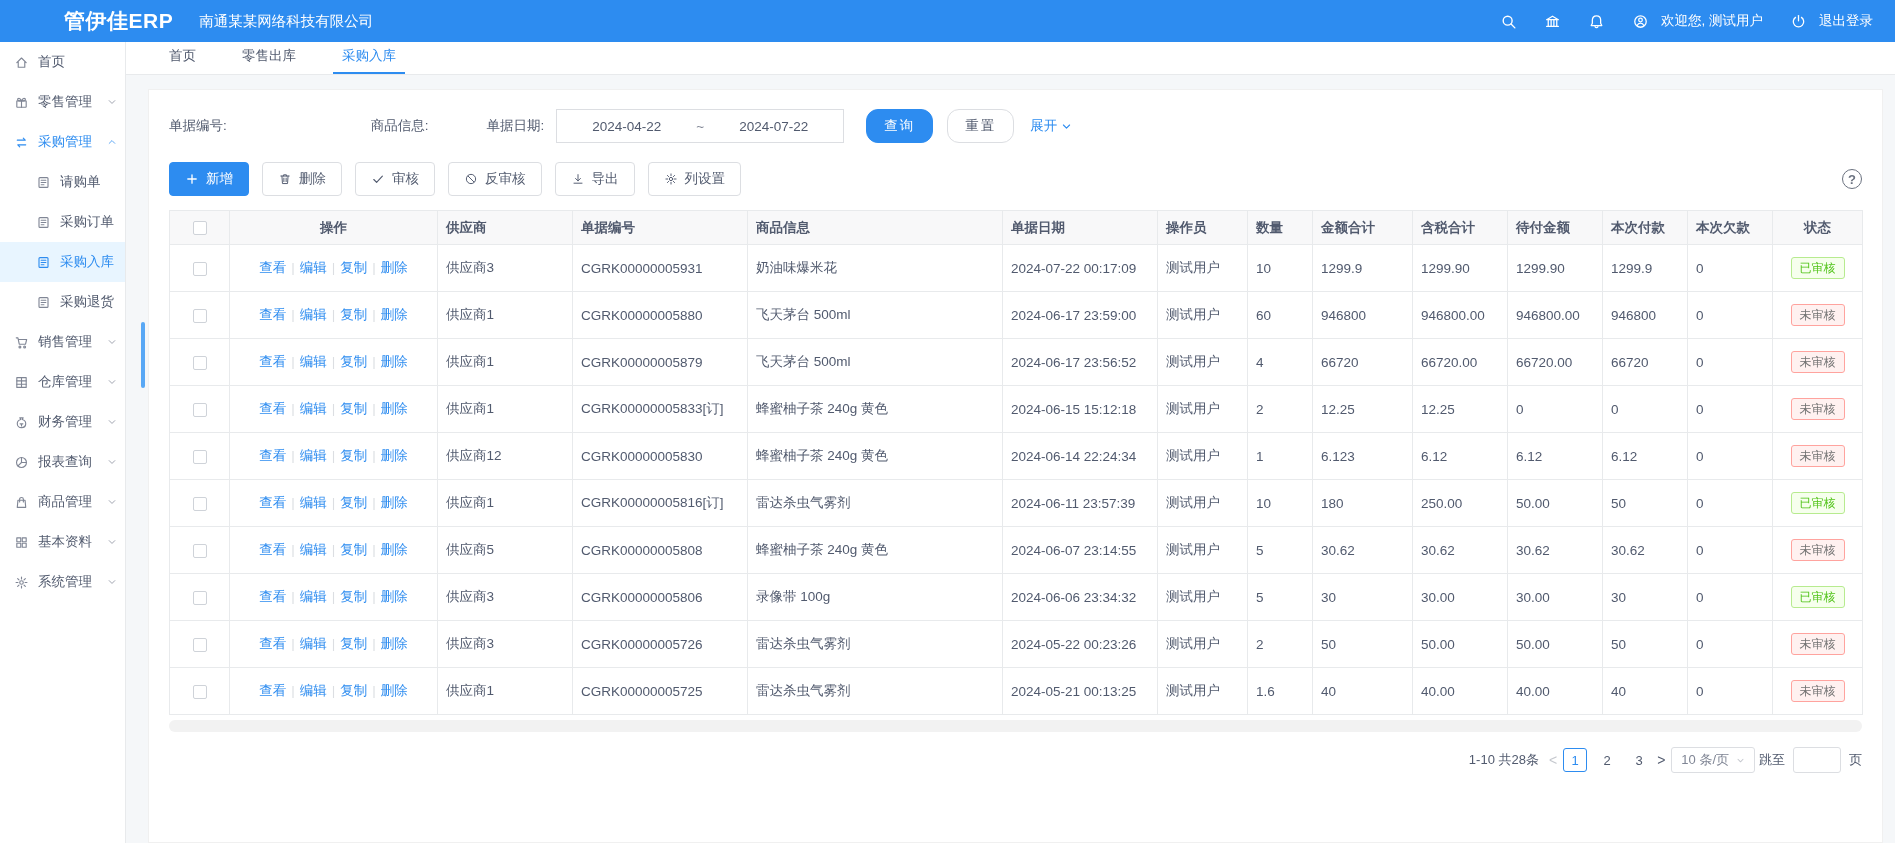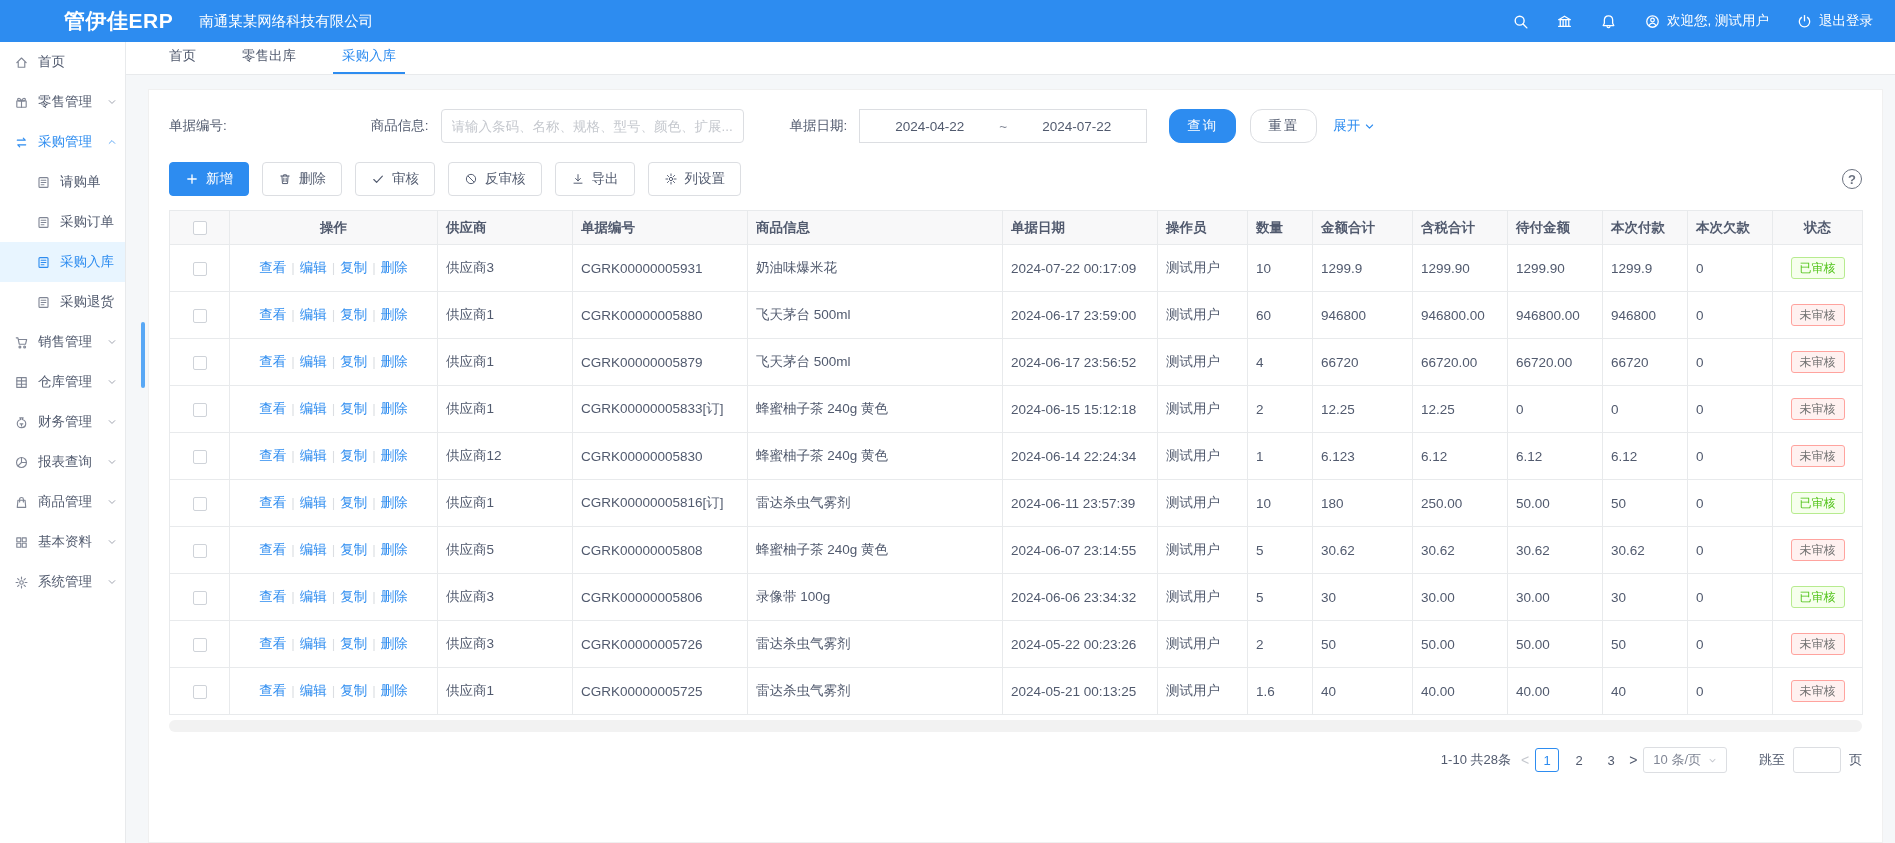--- a/index.html
+++ b/index.html
@@ -11,21 +11,21 @@
   }
   svg { display:block; }
   .icn svg { width:15px; height:15px; }
 
   
   .topbar { height:42px; background:#2d8cf0; display:flex; align-items:center; color:#fff;padding-left:48px; }
   .logo { font-size:21px; font-weight:bold; padding:0 26px 0 16px; letter-spacing:.5px; white-space:nowrap; }
   .company { font-size:14.5px; white-space:nowrap; }
   .topbar-right { margin-left:auto; display:flex; align-items:center; gap:27px; padding-right:22px; }
   .tb-ic svg { width:17px; height:17px; }
-  .tb-user,.tb-logout { display:flex; align-items:center; gap:6px; font-size:13.5px; cursor:pointer; white-space:nowrap; }
+  .tb-user,.tb-logout { display:flex; align-items:center; gap:12px; font-size:13.5px; cursor:pointer; white-space:nowrap; }
 
   
   .main { display:flex; height:801px; }
   .sidebar { width:126px; background:#fff; border-right:1px solid #e8eaec; position:relative; flex:none; }
   .side-item { height:40px; display:flex; align-items:center; padding:0 8px 0 14px; gap:9px; font-size:13.5px; color:#515a6e; cursor:pointer; white-space:nowrap; }
   .side-item .icn { color:#808695; }
   .side-item.sub { padding-left:36px; }
   .side-item.active, .side-item.active .icn { color:#2d8cf0; }
   .side-item.selected { background:#e8f5ff; color:#2d8cf0; }
   .side-item.selected .icn { color:#2d8cf0; }
@@ -81,21 +81,21 @@
 
   
   .pagination { display:flex; align-items:center; justify-content:flex-end; gap:4px; margin-top:15px; font-size:13px; color:#515a6e; }
   .pg-total { margin-right:4px; }
   .pg-arrow { font-size:14px; cursor:pointer; padding:0 2px; }
   .pg-prev { color:#c5c8ce; } .pg-next { color:#515a6e; }
   .pg-num { min-width:24px; height:24px; line-height:24px; text-align:center; border-radius:3px; cursor:pointer; border:1px solid transparent; }
   .pg-num.current { border-color:#2d8cf0; color:#2d8cf0; }
   .pg-size { display:flex; align-items:center; gap:7px; border:1px solid #dcdee2; border-radius:3px; height:26px; padding:0 9px; color:#808695; cursor:pointer; white-space:nowrap; }
   .pg-size svg { width:9px; height:9px; color:#c5c8ce; }
-  .pg-jump { display:flex; align-items:center; gap:8px;margin-left:28px; }
+  .pg-jump { display:flex; align-items:center; gap:8px; }
   .pg-jump input { width:48px; height:26px; border:1px solid #dcdee2; border-radius:3px; outline:none; }
 </style>
 </head>
 <body>
 
 <div>
 
   <header class="topbar">
     <div class="logo">管伊佳ERP</div>
     <div class="company">南通某某网络科技有限公司</div>
@@ -322,21 +322,20 @@
           <div class="tab">零售出库</div>
           <div class="tab active">采购入库</div>
         </div>
 
       <div class="workspace">
         <div class="card">
 
           <div class="filter-row">
             <span class="f-label">单据编号:</span>
             <span class="f-label g2">商品信息:</span>
-            <input class="f-input w-prod" placeholder="请输入条码、名称、规格、型号、颜色、扩展..." style="">
             <span class="f-label g3">单据日期:</span>
             <div class="date-range">
               <span>2024-04-22</span>
               <span class="date-sep">~</span>
               <span>2024-07-22</span>
             </div>
             <button class="btn btn-primary ml22">查询</button>
             <button class="btn ml14">重置</button>
             <span class="expand">
               <span>展开</span>

